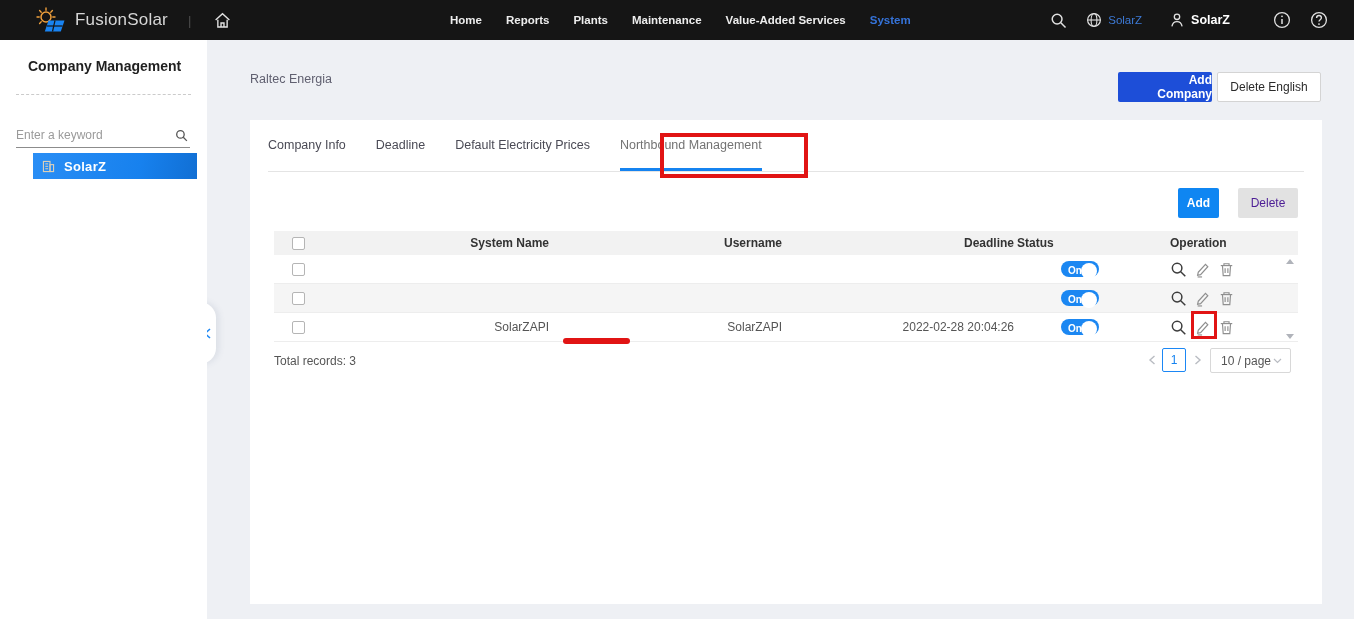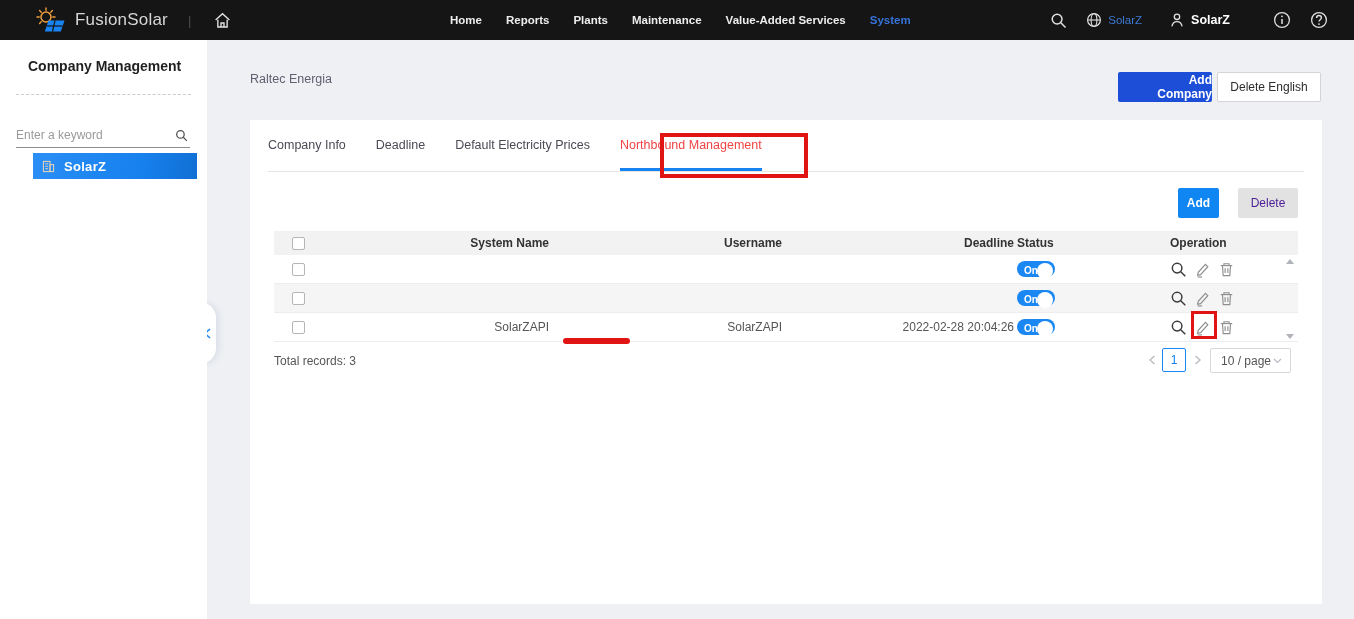--- a/index.html
+++ b/index.html
@@ -42,40 +42,40 @@
   .main { position:absolute; left:207px; top:40px; width:1147px; height:579px; background:#eef0f4;text-align:right; }
   .breadcrumb { position:absolute; left:43px; top:32px; font-size:12.5px; color:#606070; }
   .btn { display:flex; align-items:center; justify-content:center; font-size:12px; font-weight:bold; cursor:pointer; border-radius:2px; font-family:"Liberation Sans", sans-serif; }
   .btn-add-company { position:absolute; left:911px; top:32px; width:94px; height:30px; background:#1d4ed8; color:#fff;padding-left:15px; }
   .btn-delete-company { position:absolute; left:1010px; top:32px; width:104px; height:30px; background:#fff; border:1px solid #d4d4d4; color:#2b2b2b; font-weight:normal; }
 
   
   .card { position:absolute; left:43px; top:80px; width:1072px; height:484px; background:#fff; }
   .tabs { position:absolute; left:18px; top:0; height:51px; display:flex; align-items:center; gap:30px; }
   .tab { position:relative; height:51px; line-height:51px; font-size:12.5px; color:#4a4a55; cursor:pointer; white-space:nowrap; }
-  .tab.active { color:#ef4444; }
+  .tab.active { color:#737373; }
   .tab.active::after { content:""; position:absolute; left:0; right:0; bottom:0; height:3px; background:#1583f0; }
   .tabs-divider { position:absolute; left:18px; right:18px; top:51px; border-top:1px solid #e4e4e4; }
 
   .btn-add { position:absolute; left:928px; top:68px; width:41px; height:30px; background:#0f86f2; color:#fff; }
   .btn-delete { position:absolute; left:988px; top:68px; width:60px; height:30px; background:#e2e2e2; color:#4c1d95; font-weight:normal; }
 
   
   .table { position:absolute; left:24px; top:111px; width:1024px; font-size:12px; }
   .trow { display:flex; align-items:center; height:29px; border-bottom:1px solid #ededed; color:#555; background:#fff; }
   .thead { display:flex; align-items:center; height:24px; background:#f2f2f2; font-weight:bold; color:#333; border-bottom:0; }
   .trow.alt { background:#f5f5f5; }
   .c0 { width:48px; display:flex; justify-content:center; }
   .c1 { width:227px; } .c2 { width:233px; } .c3 { width:232px; } .c4 { width:143px; padding-left:3px; display:flex; align-items:center; } .c5 { width:141px; padding-left:13px; display:flex; align-items:center; gap:7px; }
   .checkbox { width:13px; height:13px; background:#fff; border:1px solid #b5b5b5; border-radius:2px; cursor:pointer; }
   .redacted { height:12px; background:#e4e4e4; border-radius:2px; }
   .rd-sn { width:100px; } .rd-un { width:68px; } .rd-dl { width:130px; }
   .dot { width:2px; height:2px; background:#b9b9b9; border-radius:50%; margin-left:110px; }
 
-  .toggle { position:relative; width:38px; height:16px; border-radius:10px; background:#1b87f2; cursor:pointer; }
+  .toggle { position:relative; width:38px; height:16px; border-radius:10px; background:#1b87f2; cursor:pointer;margin-left:44px; }
   .tg-label { position:absolute; left:7px; top:4px; font-size:10px; color:#fff; font-weight:bold; }
   .tg-knob { position:absolute; right:2px; top:2px; width:16px; height:16px; background:#fff; border-radius:50%; }
 
   .op-icon { display:flex; align-items:center; cursor:pointer; }
   .op-search { color:#3c3c3c; } .op-edit { color:#8f8f8f; } .op-trash { color:#8f8f8f; }
 
   .scrollbar { position:absolute; left:1034px; top:136px; width:12px; height:86px; display:flex; flex-direction:column; justify-content:space-between; align-items:center; padding:3px 0; }
   .tri-up { width:0; height:0; border-left:4px solid transparent; border-right:4px solid transparent; border-bottom:5px solid #b0b3ba; cursor:pointer; }
   .tri-down { width:0; height:0; border-left:4px solid transparent; border-right:4px solid transparent; border-top:5px solid #b0b3ba; cursor:pointer; }
 

